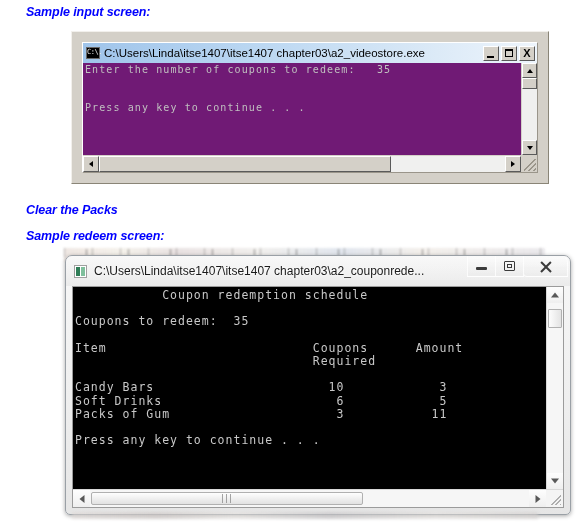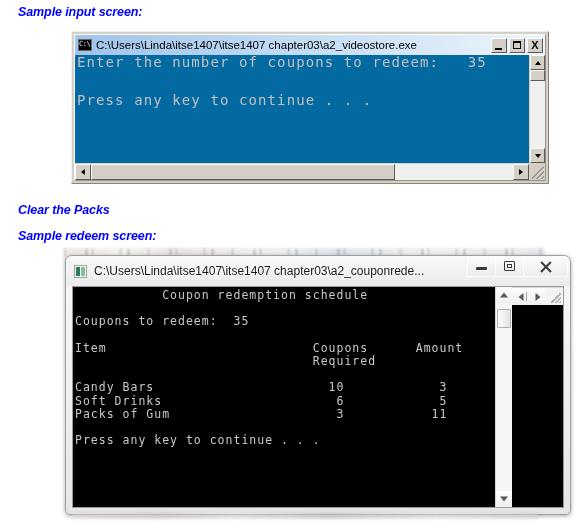--- a/index.html
+++ b/index.html
@@ -18,38 +18,39 @@
   
   .caption {
     position: absolute;
     color: #0000ff;
     font-family: "Liberation Sans", sans-serif;
     font-weight: bold;
     font-style: italic;
     font-size: 12.5px;
     letter-spacing: -0.1px;
     white-space: nowrap;
+    margin-left: 8px;
   }
   #cap-input  { left: 18px; top: 5px; }
   #cap-clear  { left: 18px; top: 203px; }
   #cap-output { left: 18px; top: 229px; }
 
   
   #win1 {
     position: absolute;
     left: 71px;
     top: 31px;
     width: 478px;
     height: 153px;
     background: #d4d0c8;
     border: 1px solid #8a8577;
     border-top-color: #f2f0ec;
     border-left-color: #f2f0ec;
     box-sizing: border-box;
-    padding: 2px;
+    padding: 10px;
   }
   #win1 .w1-frame {
     width: 100%;
     height: 100%;
     border: 1px solid #ffffff;
     border-right-color: #9a958a;
     border-bottom-color: #9a958a;
     box-sizing: border-box;
     display: flex;
     flex-direction: column;
@@ -129,24 +130,24 @@
   
   .w1-body {
     flex: 1 1 auto;
     display: flex;
     flex-direction: column;
     min-height: 0;
   }
   .w1-row { display: flex; flex: 1 1 auto; min-height: 0; }
   .w1-console {
     flex: 1 1 auto;
-    background: #0369a1;
+    background: #701a75;
     color: #c0c0c0;
     font-family: "DejaVu Sans Mono", monospace;
-    font-size: 14px;
+    font-size: 10px;
     line-height: 12.6px;
     letter-spacing: 1.1px;
     padding: 1px 0 0 2px;
     white-space: pre;
     overflow: hidden;
   }
   
   .sb-v {
     flex: 0 0 16px;
     width: 16px;
@@ -349,21 +350,21 @@
     content: ""; position: absolute; left: 0; top: 6px; width: 14px; height: 2.2px;
     background: #3b3b3b;
   }
   .w2-btn .g-close::before { transform: rotate(45deg); }
   .w2-btn .g-close::after  { transform: rotate(-45deg); }
 
   .w2-client {
     flex: 1 1 auto;
     margin: 0 6px 6px 6px;
     display: flex;
-    flex-direction: row;
+    flex-direction: column;
     min-height: 0;
     border: 1px solid #9b9b9b;
     background: #000;
     box-sizing: border-box;
   }
   .w2-row { display: flex; flex: 1 1 auto; min-height: 0; }
   .w2-console {
     flex: 1 1 auto;
     background: #000000;
     color: #c8c8c8;

